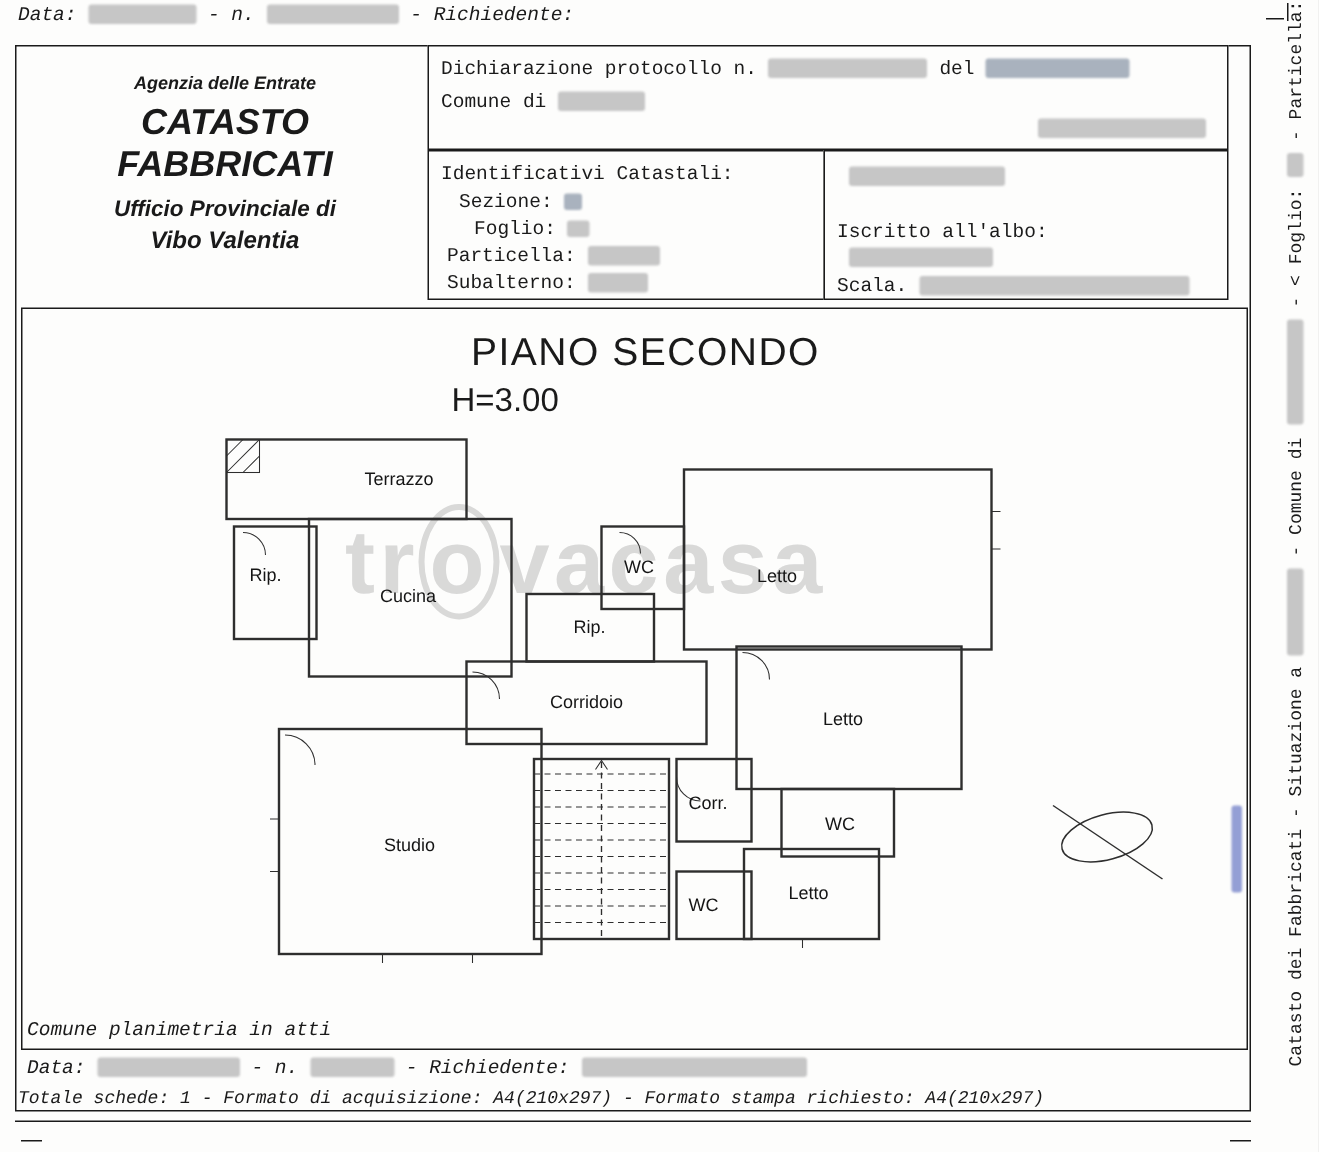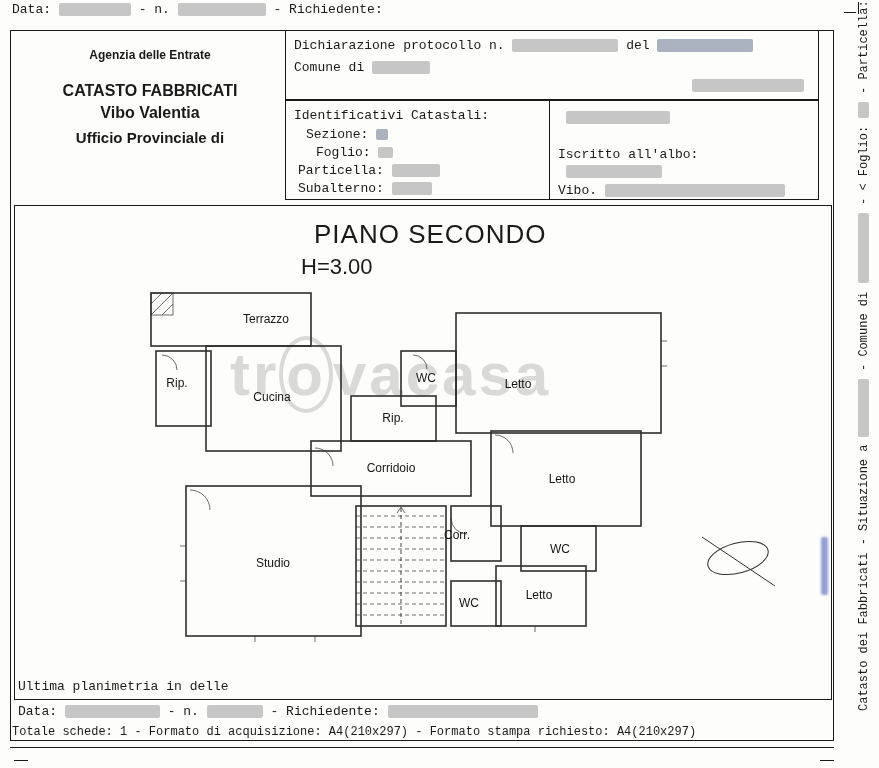--- a/index.html
+++ b/index.html
@@ -1,18 +1,18 @@
 <!DOCTYPE html>
 <html><head>
 <meta charset="utf-8">
 <style>
   html,body{margin:0;padding:0;background:#e8e8e8;}
   #page{position:relative;width:879px;height:768px;background:#fdfdfc;
         font-family:"Liberation Mono",monospace;color:#1a1a1a;overflow:hidden;}
-  .abs{position:absolute;}
+  .abs{position:absolute;font-style:italic;}
   .box{position:absolute;border:1px solid #1a1a1a;box-sizing:border-box;background:#fdfdfc;}
   .frame{position:absolute;left:10px;top:30px;width:824px;height:711px;border:1px solid #1a1a1a;box-sizing:border-box;}
   .blob{display:inline-block;height:13px;background:#c6c6c6;border-radius:2px;filter:blur(.6px);vertical-align:middle;}
   .blob.dark{background:#a9b2be;}
   .hline{position:absolute;height:1px;background:#1a1a1a;}
   .vline{position:absolute;width:1px;background:#1a1a1a;}
   .sans{font-family:"Liberation Sans",sans-serif;}
   .room{position:absolute;transform:translate(-50%,-50%);font:12px "Liberation Sans",sans-serif;
         color:#151515;white-space:nowrap;}
   .plan-title{position:absolute;left:299px;top:13px;font:26px "Liberation Sans",sans-serif;letter-spacing:1px;}
@@ -38,23 +38,23 @@
     <span class="blob" style="width:72px"></span>
     <span>- n.</span>
     <span class="blob" style="width:88px"></span>
     <span>- Richiedente:</span>
   </div>
 
   <div class="frame"></div>
 
   <div class="abs sans" style="left:20px;top:48px;width:260px;text-align:center;font-weight:bold;">
     <div style="font-size:12px">Agenzia delle Entrate</div>
-    <div style="font-size:16px;margin-top:20px">CATASTO FABBRICATI</div>
+    <div style="font-size:24px;margin-top:6px">CATASTO FABBRICATI</div>
+    <div style="font-size:15px;margin-top:7px">Ufficio Provinciale di</div>
     <div style="font-size:16px;margin-top:4px">Vibo Valentia</div>
-    <div style="font-size:15px;margin-top:7px">Ufficio Provinciale di</div>
   </div>
 
   <div class="box f13" style="left:285px;top:100px;width:265px;height:100px;padding:7px 8px;">
     <div>Identificativi Catastali:</div>
     <div style="margin:4px 0 0 12px">
       <span>Sezione:</span>
       <span class="blob dark" style="width:12px;height:11px"></span>
     </div>
     <div style="margin:3px 0 0 22px">
       <span>Foglio:</span>
@@ -86,21 +86,21 @@
 
   <div class="box f13" style="left:549px;top:100px;width:270px;height:100px;padding:7px 8px;">
     <div style="margin:2px 0 0 8px">
       <span class="blob" style="width:104px"></span>
     </div>
     <div style="margin-top:22px">Iscritto all'albo:</div>
     <div style="margin:2px 0 0 8px;position:relative">
       <span class="blob" style="width:96px"></span>
     </div>
     <div style="margin-top:4px">
-      <span>Vibo.</span>
+      <span>Scala.</span>
       <span class="blob" style="width:180px"></span>
     </div>
   </div>
 
 
   <div class="box" style="left:14px;top:205px;width:818px;height:495px;">
 
     <div class="plan-title">PIANO SECONDO</div>
     <div class="plan-h">H=3.00</div>
 
@@ -149,29 +149,29 @@
 
     <div class="room" style="left:251px;top:113px">Terrazzo</div>
     <div class="room" style="left:162px;top:177px">Rip.</div>
     <div class="room" style="left:257px;top:191px">Cucina</div>
     <div class="room" style="left:411px;top:172px">WC</div>
     <div class="room" style="left:503px;top:178px">Letto</div>
     <div class="room" style="left:378px;top:212px">Rip.</div>
     <div class="room" style="left:376px;top:262px">Corridoio</div>
     <div class="room" style="left:547px;top:273px">Letto</div>
     <div class="room" style="left:258px;top:357px">Studio</div>
-    <div class="room" style="left:442px;top:329px">Corr.</div>
+    <div class="room" style="left:457px;top:329px">Corr.</div>
     <div class="room" style="left:545px;top:343px">WC</div>
     <div class="room" style="left:524px;top:389px">Letto</div>
     <div class="room" style="left:454px;top:397px">WC</div>
 
     <div class="bluestamp" style="left:806px;top:331px;height:58px;"></div>
   </div>
 
-  <div class="abs f13" style="left:18px;top:679px;">Ultima planimetria in delle</div>
+  <div class="abs f13" style="left:18px;top:679px;">Comune planimetria in atti</div>
 
   <div class="abs f13" style="left:18px;top:704px;">
     <span>Data:</span>
     <span class="blob" style="width:95px"></span>
     <span>- n.</span>
     <span class="blob" style="width:56px"></span>
     <span>- Richiedente:</span>
     <span class="blob" style="width:150px"></span>
   </div>
 

